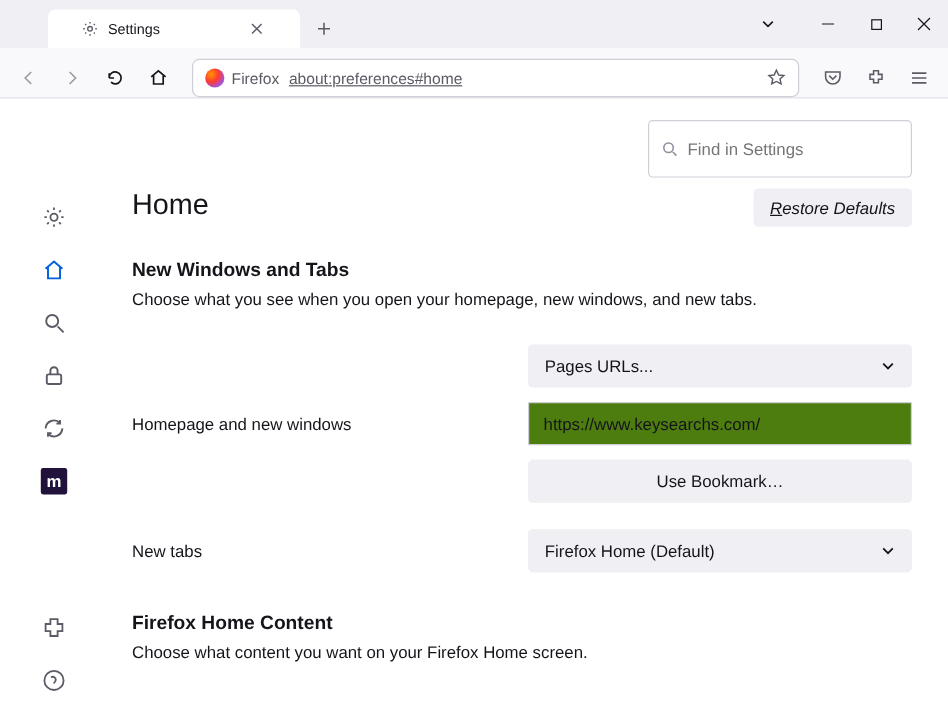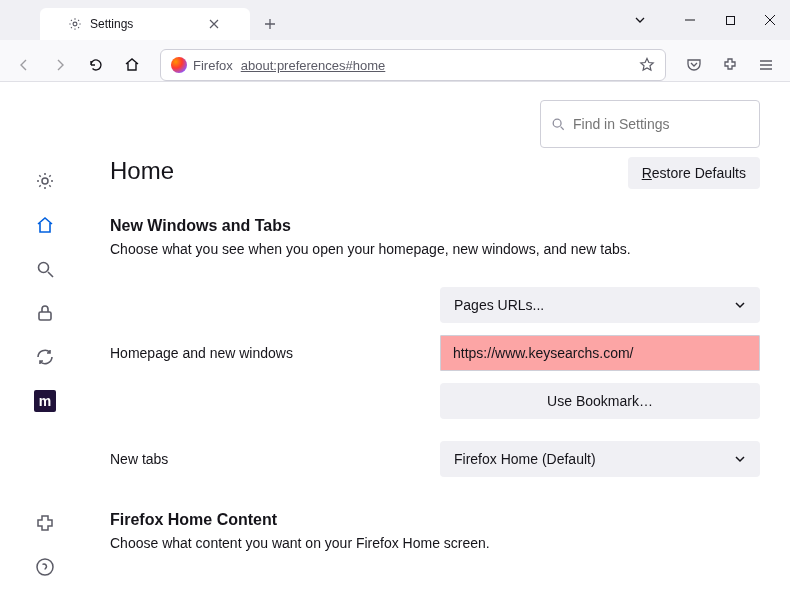--- a/index.html
+++ b/index.html
@@ -31,32 +31,32 @@
 .side-icon.active { color:#0060df; }
 .side-m { width:22px; height:22px; background:#20123a; color:#fff; font-weight:bold; font-size:14px; display:flex;align-items:center;justify-content:center; border-radius:2px;}
 .sidebar-bottom { margin-top:auto; margin-bottom:20px; display:flex; flex-direction:column; gap:22px; align-items:center;}
 
 .content { flex:1; padding: 20px 30px 0 20px; position:relative; overflow:hidden; }
 .find-settings { position:absolute; top:18px; right:30px; width:220px; height:48px; border:1px solid #cfcfd8; border-radius:4px; display:flex; align-items:center; padding:0 10px; gap:8px; color:#5b5b66; font-size:14px; background:#fff;}
 .find-settings input { border:none; outline:none; flex:1; font-size:14px; color:#15141a; background:transparent;}
 
 .header-row { display:flex; justify-content:space-between; margin-top:55px;gap:24px; }
 h1 { font-size:24px; font-weight:400; color:#15141a; }
-.restore-btn { background:#f0f0f4; border:none; border-radius:4px; padding:8px 14px; font-size:14px; color:#15141a; cursor:pointer; }
+.restore-btn { background:#f0f0f4; border:none; border-radius:4px; padding:8px 14px; font-size:14px; color:#15141a; cursor:pointer;font-style:italic; }
 
 h2 { font-size:16px; font-weight:600; color:#15141a; margin-top:28px; }
 .desc { font-size:14px; color:#15141a; margin-top:6px; }
 
 .form-section { margin-top:30px; }
 .form-row { display:flex; align-items:center; margin-bottom:12px; }
 .form-label { width:330px; font-size:14px; color:#15141a; }
 .form-control { flex:1; }
 .select { background:#f0f0f4; border-radius:4px; height:36px; display:flex; align-items:center; padding:0 14px; font-size:14px; color:#15141a; cursor:pointer; position:relative; }
 .select .chev { margin-left:auto; }
-.input { background:#fca5a5; border:1px solid #cfcfd8; border-radius:1px; height:36px; padding:0 12px; font-size:14px; color:#15141a; width:100%; outline:none;}
+.input { background:#4d7c0f; border:1px solid #cfcfd8; border-radius:1px; height:36px; padding:0 12px; font-size:14px; color:#15141a; width:100%; outline:none;}
 .btn-row { display:flex; gap:10px; margin-top:12px; margin-left:330px; }
 .flat-btn { flex:1; background:#f0f0f4; border:none; border-radius:4px; height:36px; font-size:14px; color:#15141a; cursor:pointer; padding:0 10px; white-space:nowrap; overflow:hidden; text-overflow:ellipsis;}
 .flat-btn.disabled { color:#8f8f9d; cursor:default; }
 
 svg { display:block; }
 </style>
 </head>
 <body>
 
 <div class="titlebar">

